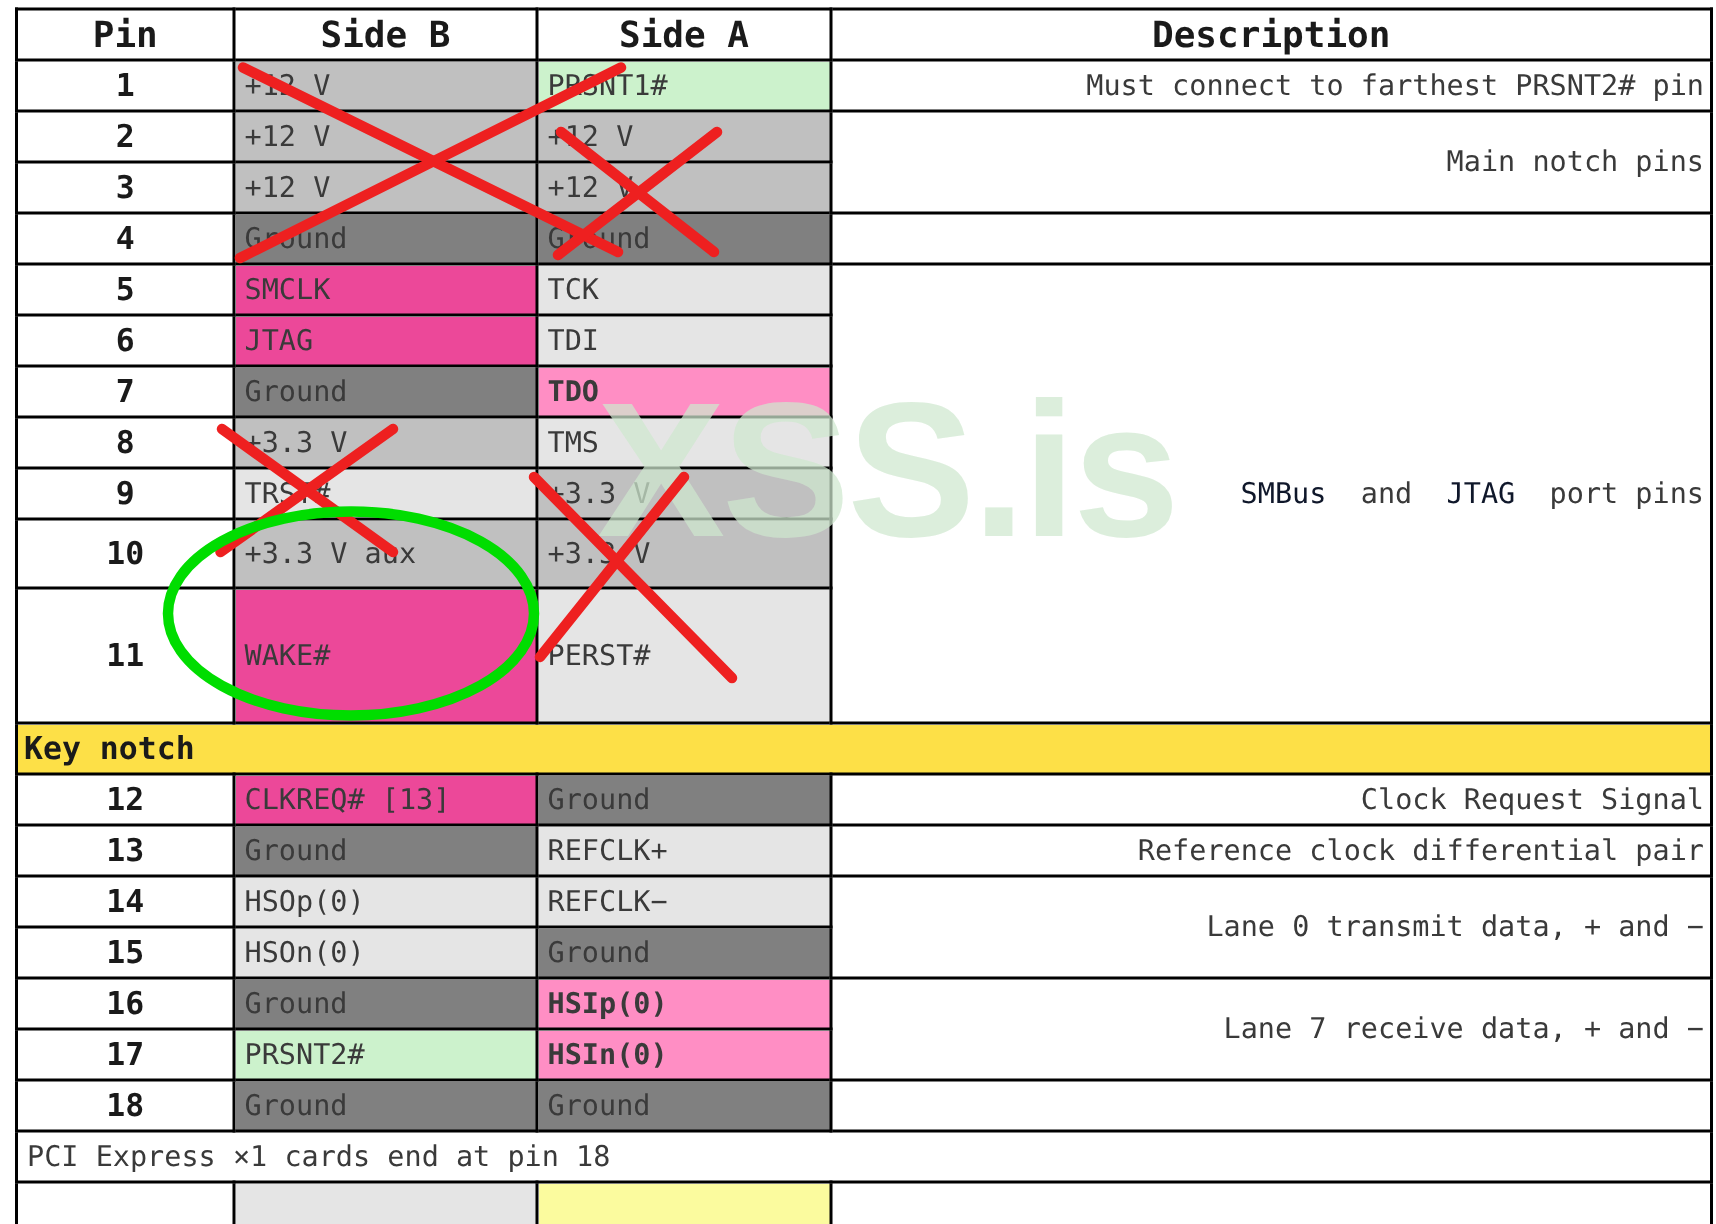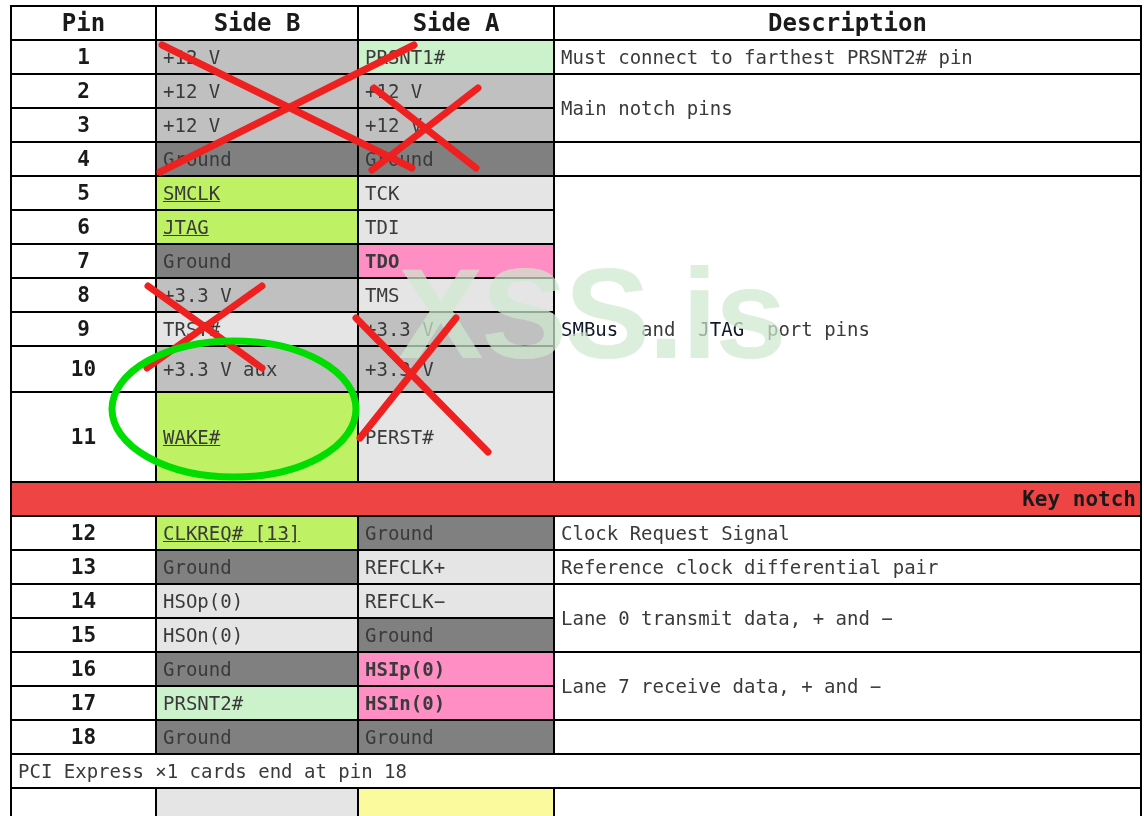--- a/index.html
+++ b/index.html
@@ -41,32 +41,32 @@
     white-space:nowrap;
   }
   th{
     font-weight:bold;text-align:center;color:#1a1a1a;font-size:24px;
     background:#fff;
   }
   td.pin{
     text-align:center;font-weight:bold;color:#1a1a1a;font-size:21px;background:#fff;
   }
   td.sig{text-align:left;padding-left:6px;}
-  td.desc{text-align:left;padding-left:6px;background:#fff;color:#3a3a3a;white-space:normal;}
+  td.desc{text-align:right;padding-left:6px;background:#fff;color:#3a3a3a;white-space:normal;}
   td.notch{
-    text-align:right;font-weight:bold;color:#1a1a1a;font-size:21px;background:#ef4444;margin-top:38px;
+    text-align:left;font-weight:bold;color:#1a1a1a;font-size:21px;background:#fde047;margin-top:38px;
   }
   td.fullnote{
     text-align:left;padding-left:6px;background:#fff;color:#3a3a3a;font-size:19px;
   }
 
   
   .c-power  {background:#c0c0c0;}
   .c-ground {background:#808080;}
-  .c-orange {background:#bef264;text-decoration:underline;}
+  .c-orange {background:#ec4899;}
   .c-blue   {background:#e5e5e5;}
   .c-pink   {background:#ff8ec4;font-weight:bold;}
   .c-green  {background:#ccf2cc;}
   .c-yellow {background:#fbfb9e;}
 
   .lnk{color:#0f172a;}
 
   
   .overlay{
     position:absolute;left:0;top:0;width:1144px;height:816px;

